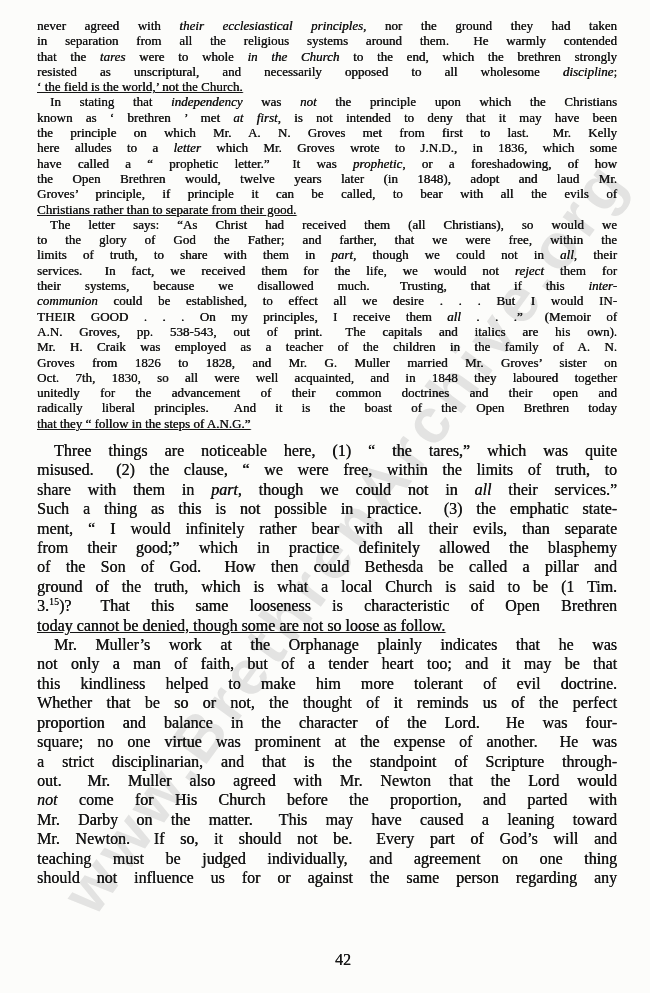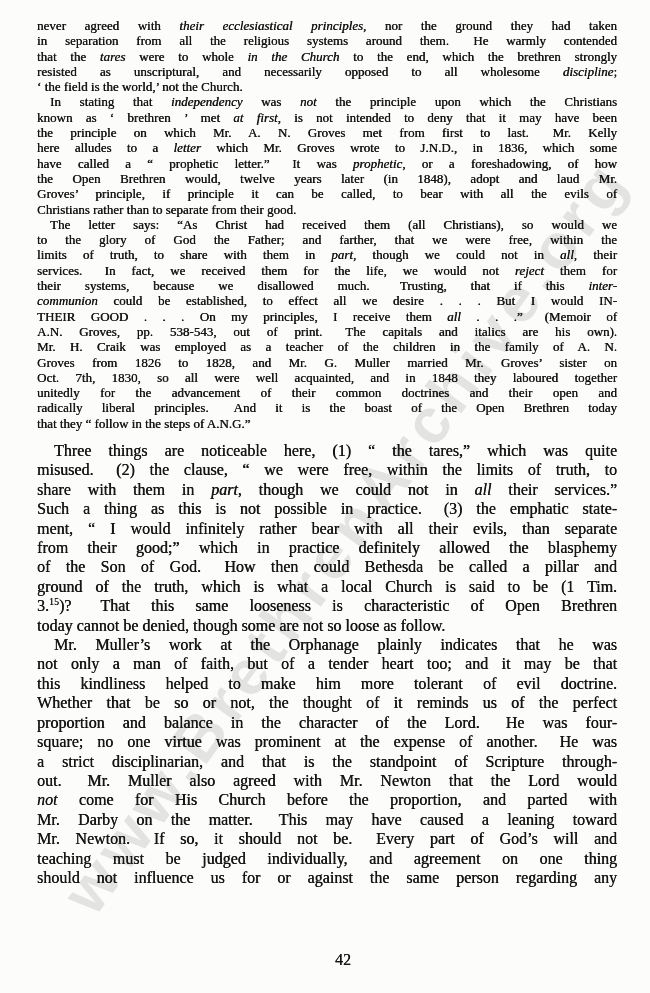--- a/index.html
+++ b/index.html
@@ -27,21 +27,21 @@
   .content {
     position:relative; z-index:1;
     padding:18px 33px 0 37px;
     text-shadow:0.35px 0 0 #161616;
   }
   .small-block { font-size:13px; line-height:15.3px; }
   .small-block .indent { text-indent:13px; }
   .main-block { margin-top:10px; font-size:16px; line-height:19.4px; }
   .main-block .indent { text-indent:17px; }
   .line { text-align:justify; text-align-last:justify; }
-  .line.lastline { text-align-last:left; }
+  .line.lastline { text-align-last:left;text-decoration:underline; }
   em { font-style:italic; }
   sup { font-size:0.62em; vertical-align:super; line-height:0; }
   .page-number {
     position:absolute; bottom:24px; left:0; right:0;
     text-align:center; font-size:16px; z-index:1;
     text-shadow:0.35px 0 0 #161616;
     margin-left:36px;
   }
 </style>
 </head>

